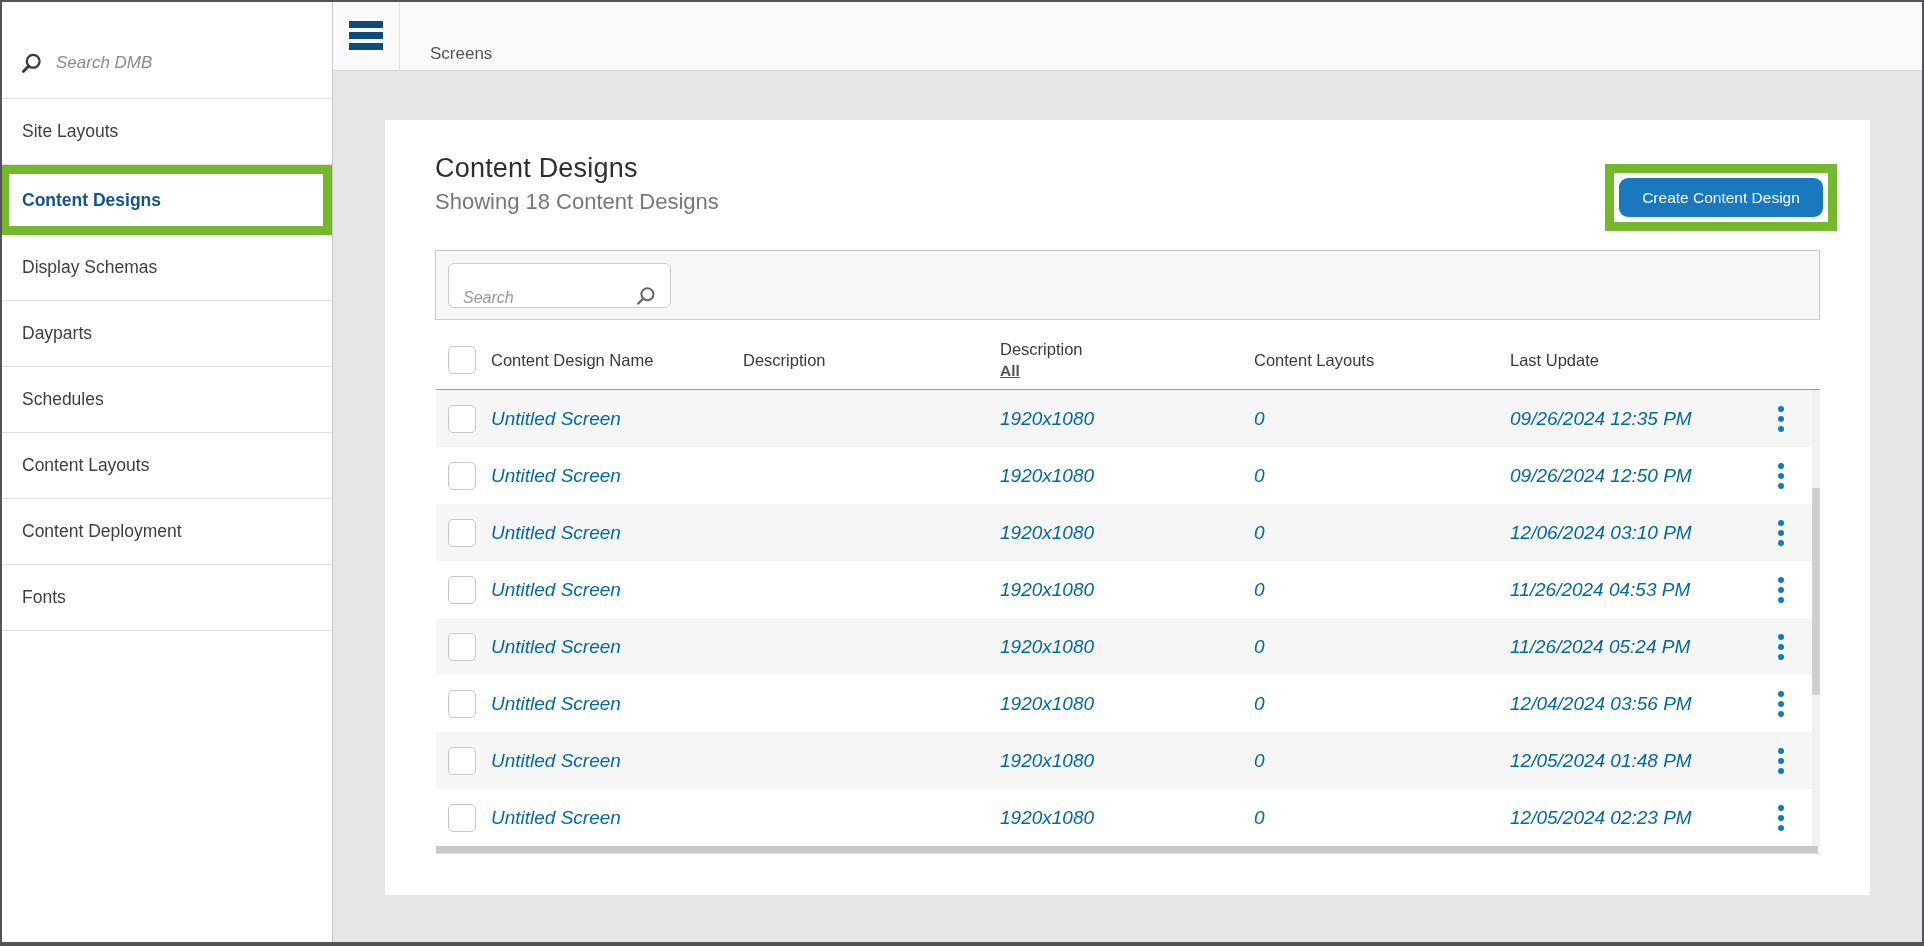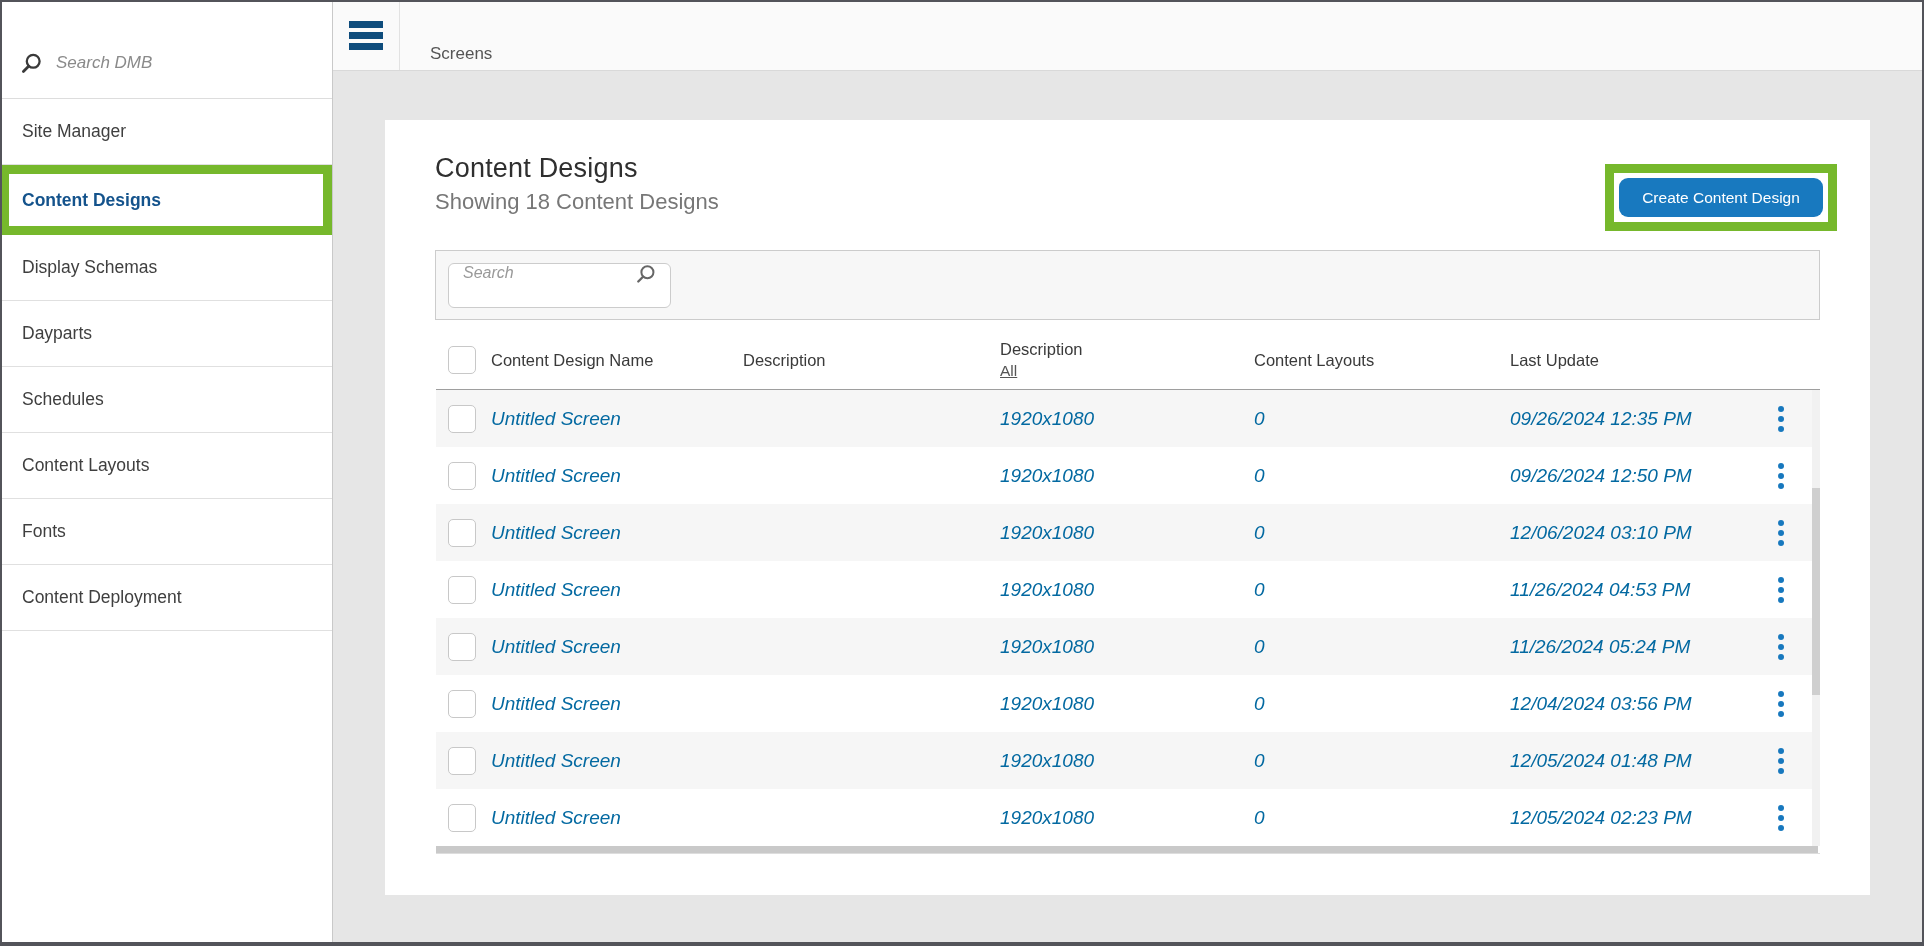--- a/index.html
+++ b/index.html
@@ -81,40 +81,40 @@
     font-family: "Liberation Sans", "DejaVu Sans", sans-serif;
   }
 
   .search-panel {
     position: absolute; left: 50px; top: 130px; width: 1385px; height: 70px;
     background: #F7F7F7; border: 1px solid #CCCCCC;
     display: flex; align-items: center; padding-left: 12px;
   }
   .search-box {
     width: 223px; height: 45px; background: #fff; border: 1px solid #CCCCCC;
-    border-radius: 6px; display: flex; align-items: flex-start;
+    border-radius: 6px; display: flex; align-items: flex-end;
     justify-content: space-between; padding: 0 14px;
   }
   .search-box input {
     border: none; outline: none; width: 150px; font-size: 16px;
     font-style: italic; color: #333; background: transparent;
     font-family: "Liberation Sans", "DejaVu Sans", sans-serif;
   }
   .search-box input::placeholder { color: #999; font-style: italic; opacity: 1; }
 
   
   .table { position: absolute; left: 51px; top: 210px; width: 1384px; }
   .thead { position: relative; height: 60px; border-bottom: 1px solid #9E9E9E; }
   .thead .hcell { position: absolute; top: 50%; transform: translateY(-50%); font-size: 16.5px; color: #3A3A3A; }
   .h-name   { left: 55px; }
   .h-desc   { left: 307px; }
   .h-res    { left: 564px; display: flex; flex-direction: column; gap: 3px; }
   .h-lay    { left: 818px; }
   .h-date   { left: 1074px; }
-  .all-link { font-size: 15.5px; color: #555; text-decoration: underline; cursor: pointer; }
+  .all-link { font-size: 15.5px; color: #555; text-decoration: underline; cursor: pointer; font-weight: bold; }
 
   .checkbox {
     position: absolute; left: 12px; top: 50%; transform: translateY(-50%);
     width: 28px; height: 28px; background: #fff;
     border: 1px solid #C8C8C8; border-radius: 5px; cursor: pointer;
   }
   .tbody { position: relative; }
   .trow { position: relative; height: 57px; width: 1376px; }
   .trow:nth-child(odd) { background: #F6F6F6; }
   .trow .cell { position: absolute; top: 50%; transform: translateY(-50%); font-size: 19px; color: #0369a1; font-style: italic; }
@@ -145,42 +145,42 @@
 <aside class="sidebar">
   <div class="sidebar-search">
     <svg width="23" height="23" viewBox="0 0 23 23">
       <circle cx="13.2" cy="9.3" r="6.4" fill="none" stroke="#3A3A3A" stroke-width="2.3"></circle>
       <line x1="8.6" y1="14.2" x2="3.4" y2="19.4" stroke="#3A3A3A" stroke-width="2.8" stroke-linecap="round"></line>
     </svg>
     <input type="text" placeholder="Search DMB" style="">
   </div>
   <nav id="sidebar-nav">
       <div class="side-item">
-    <span class="side-label">Site Manager</span>
+    <span class="side-label">Site Layouts</span>
   </div>
       <div class="side-item active">
     <span class="side-label">Content Designs</span>
   </div>
       <div class="side-item">
     <span class="side-label">Display Schemas</span>
   </div>
       <div class="side-item">
     <span class="side-label">Dayparts</span>
   </div>
       <div class="side-item">
     <span class="side-label">Schedules</span>
   </div>
       <div class="side-item">
     <span class="side-label">Content Layouts</span>
   </div>
       <div class="side-item">
+    <span class="side-label">Content Deployment</span>
+  </div>
+      <div class="side-item">
     <span class="side-label">Fonts</span>
-  </div>
-      <div class="side-item">
-    <span class="side-label">Content Deployment</span>
   </div>
     </nav>
 </aside>
 
 <header class="topbar">
   <div class="menu-btn">
     <i></i>
       <i></i>
       <i></i>
   </div>

